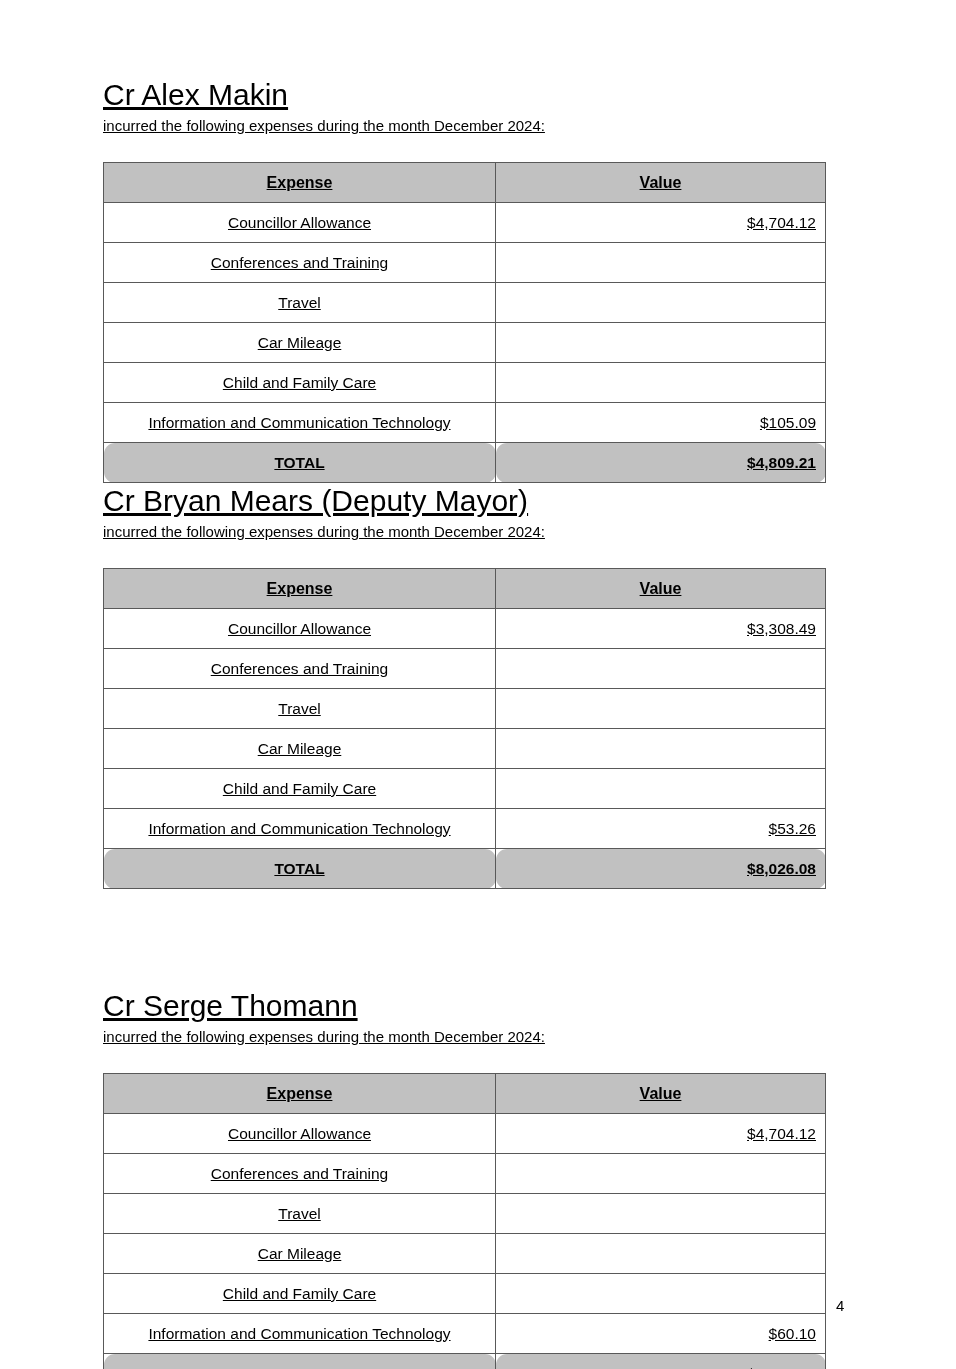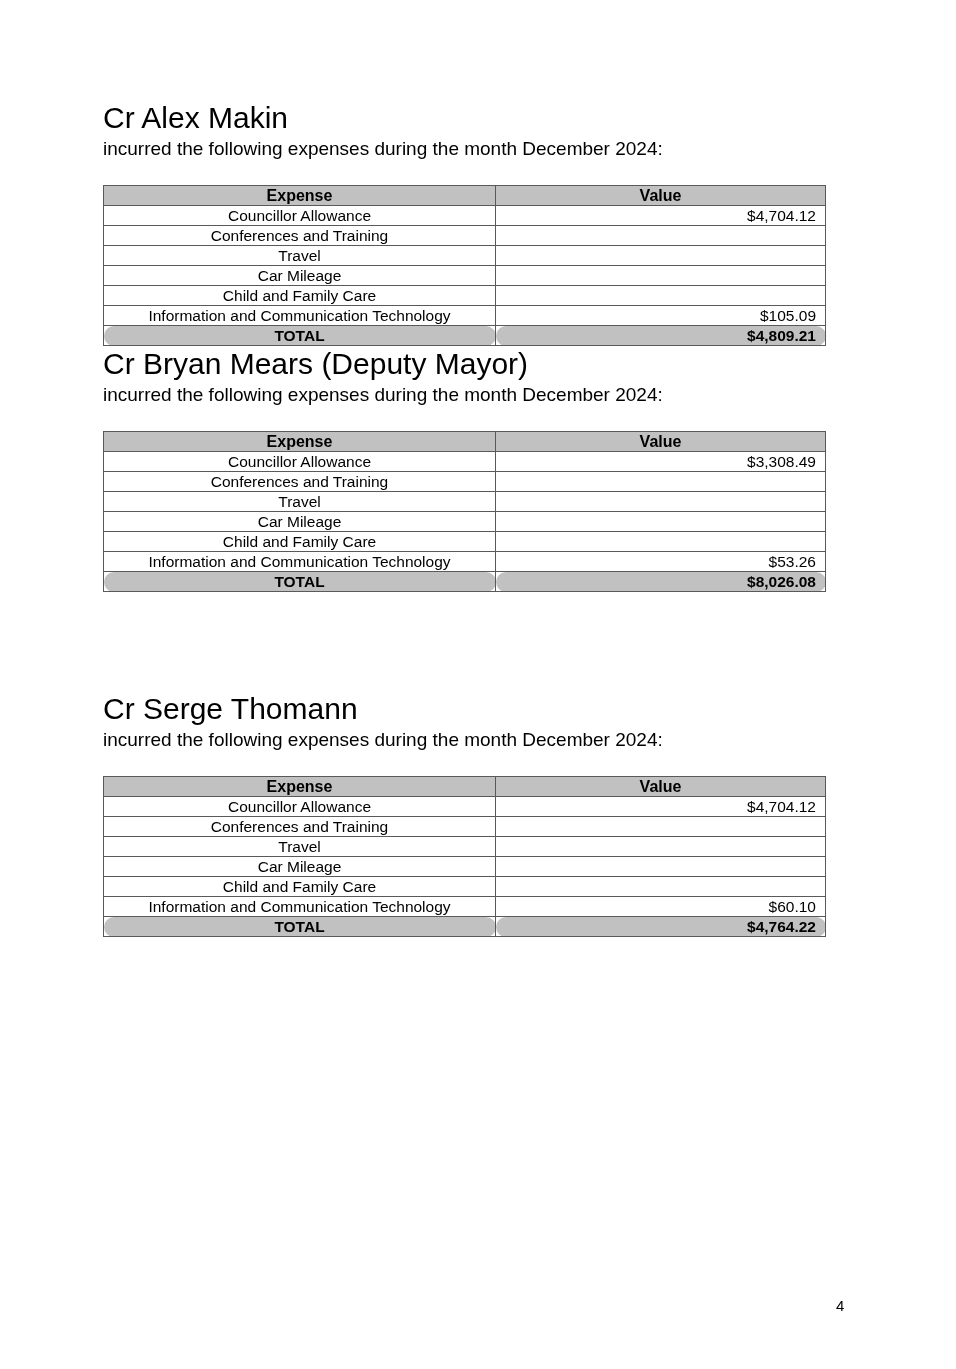--- a/index.html
+++ b/index.html
@@ -12,50 +12,51 @@
     height: 1369px;
     position: relative;
     font-family: "Liberation Sans", sans-serif;
     color: #000000;
     overflow: hidden;
   }
   #page {
     position: absolute;
     inset: 0;
     box-sizing: border-box;
-    padding: 100px 0 0 103px;
+    padding: 77px 0 0 103px;
+    text-decoration: underline;
   }
   .section {
     width: 722px;
   }
   #sections .section:nth-child(2) { }
   #sections .section:nth-child(3) { margin-top: 99px; }
   .heading {
     font-size: 30px;
     font-weight: 400;
     line-height: 36px;
     margin: 0;
   }
   .subtitle {
-    font-size: 19px;
+    font-size: 15px;
     line-height: 21px;
     margin: 2px 0 0 0;
   }
   table.expense-table {
     border-collapse: collapse;
     table-layout: fixed;
     width: 722px;
     margin-top: 26px;
   }
   table.expense-table col.c-expense { width: 392px; }
   table.expense-table col.c-value   { width: 330px; }
   table.expense-table th,
   table.expense-table td {
     border: 1.5px solid #595959;
-    height: 20px;
+    height: 40px;
     box-sizing: border-box;
     padding: 0 9px;
     font-size: 15.5px;
     overflow: hidden;
     white-space: nowrap;
   }
   table.expense-table th {
     background: #c1c1c1;
     font-weight: 700;
     text-align: center;

